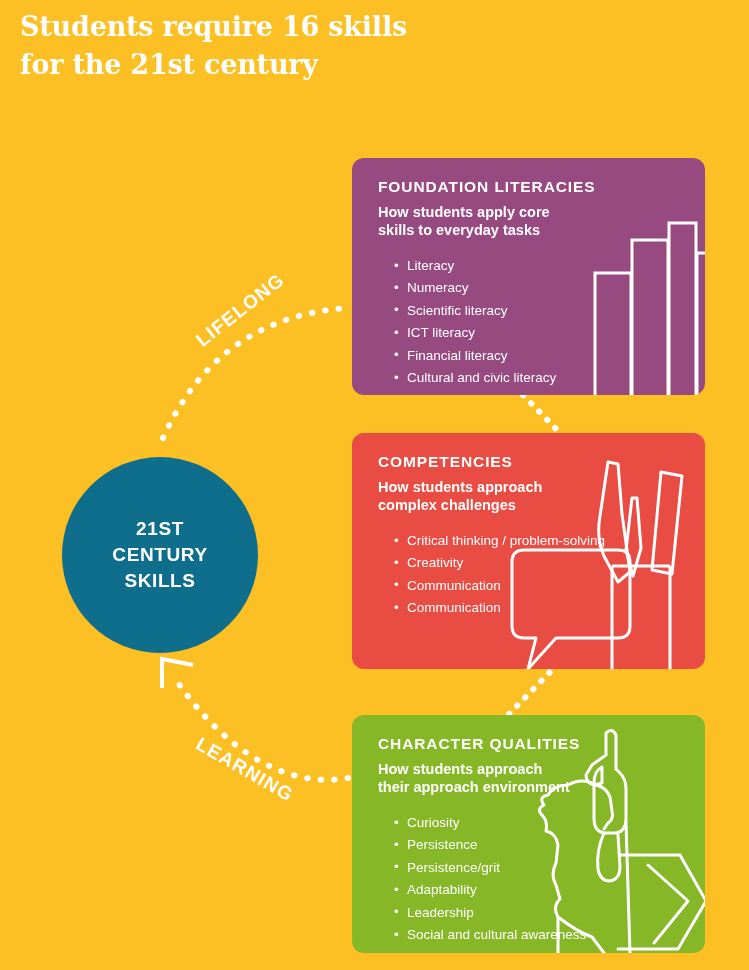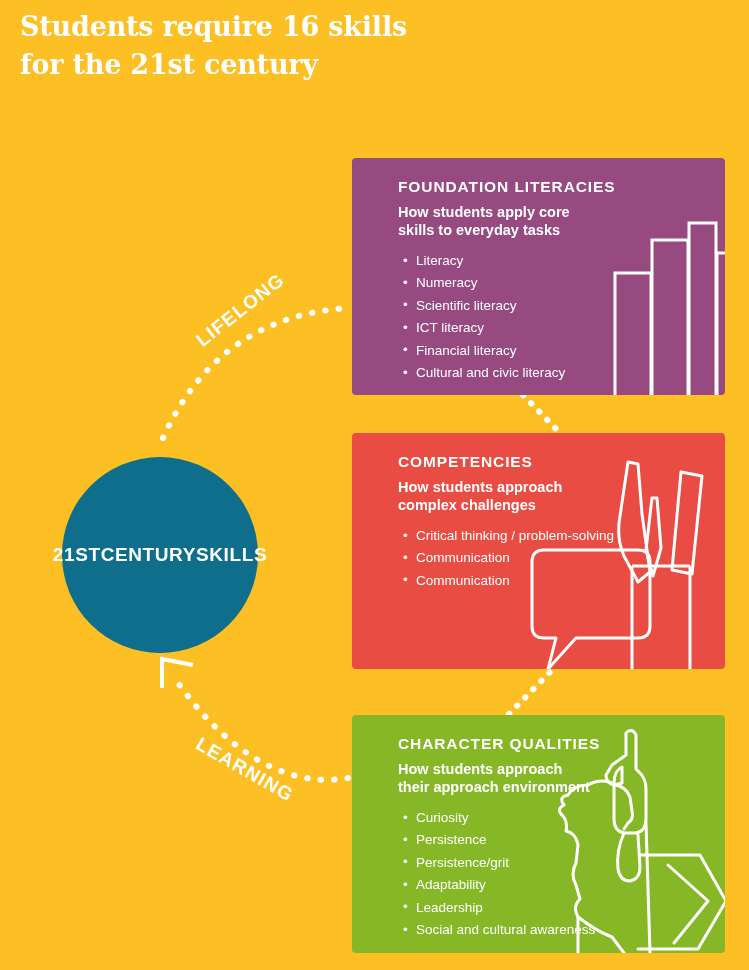--- a/index.html
+++ b/index.html
@@ -38,20 +38,21 @@
   
   .center-circle {
     position: absolute;
     left: 62px;
     top: 457px;
     width: 196px;
     height: 196px;
     border-radius: 50%;
     background: #0F6E8C;
     display: flex;
+    flex-direction: column;
     align-items: center;
     justify-content: center;
     color: #FFFFFF;
     font-weight: bold;
     font-size: 19px;
     line-height: 26px;
     letter-spacing: 0.6px;
     text-align: center;
   }
   .center-circle span { display: block; }
@@ -83,24 +84,23 @@
     position: absolute;
     left: 0; top: 0;
     width: 749px;
     height: 970px;
     pointer-events: none;
   }
 
   
   .card {
     position: absolute;
-    border-radius: 4px;
+    border-radius: 12px;
     overflow: hidden;
     color: #FFFFFF;
-    padding-left: 20px;
   }
   .card-inner {
     position: relative;
     z-index: 2;
     padding: 20px 22px 16px 26px;
   }
   .card-art {
     position: absolute;
     right: 0;
     bottom: 0;
@@ -115,21 +115,21 @@
   }
   .card-sub {
     font-weight: bold;
     font-size: 14.5px;
     line-height: 18px;
     margin: 0 0 11px 0;
     max-width: 215px;
   }
   .card-list {
     list-style: none;
-    margin: 5px;
+    margin: 16px;
     padding: 0;
     font-size: 13.5px;
     line-height: 22.4px;
   }
   .card-list li {
     position: relative;
     padding-left: 13px;
     white-space: nowrap;
   }
   .card-list li::before {
@@ -238,20 +238,21 @@
       </g>
     </svg>
     <div class="card-inner">
       <div class="card-title">COMPETENCIES</div>
       <div class="card-sub">
         <span>How students approach</span><br>
         <span>complex challenges</span>
       </div>
       <ul class="card-list">
         <li>Critical thinking / problem-solving</li>
+        <li>Creativity</li>
         <li>Communication</li>
         <li>Communication</li>
       </ul>
     </div>
   </div>
 
   <div class="card" id="card-character">
     <svg class="card-art" width="175" height="230" viewBox="0 0 175 230">
       <g fill="none" stroke="#FFFFFF" stroke-width="3" stroke-linejoin="round" stroke-linecap="round">
 

